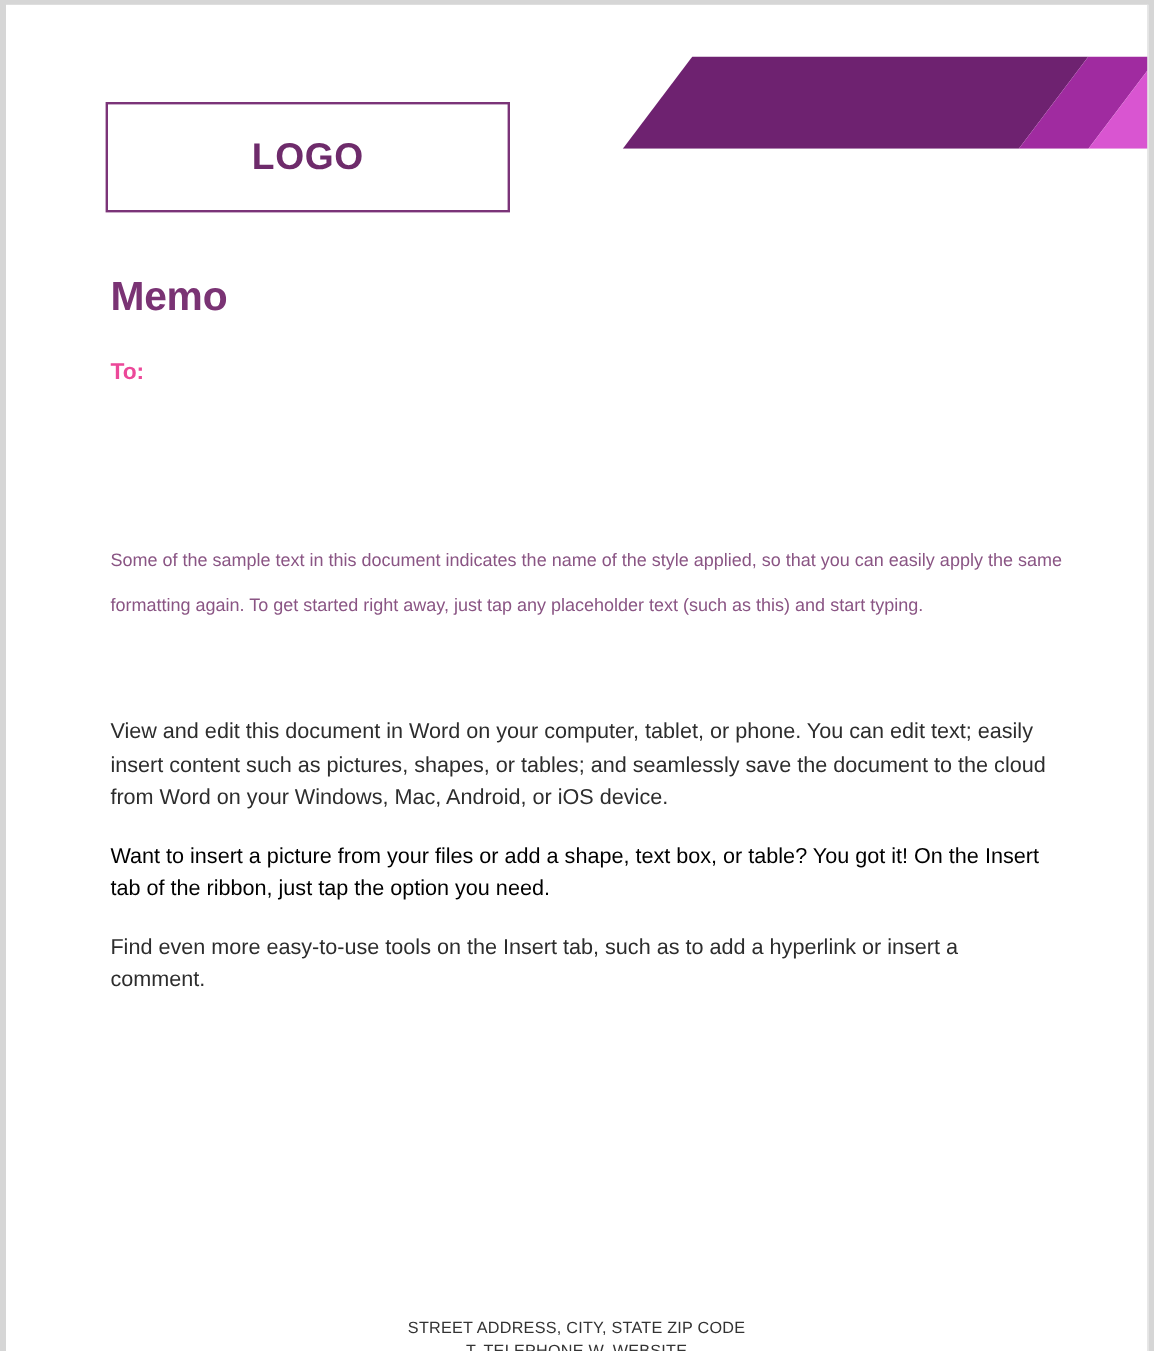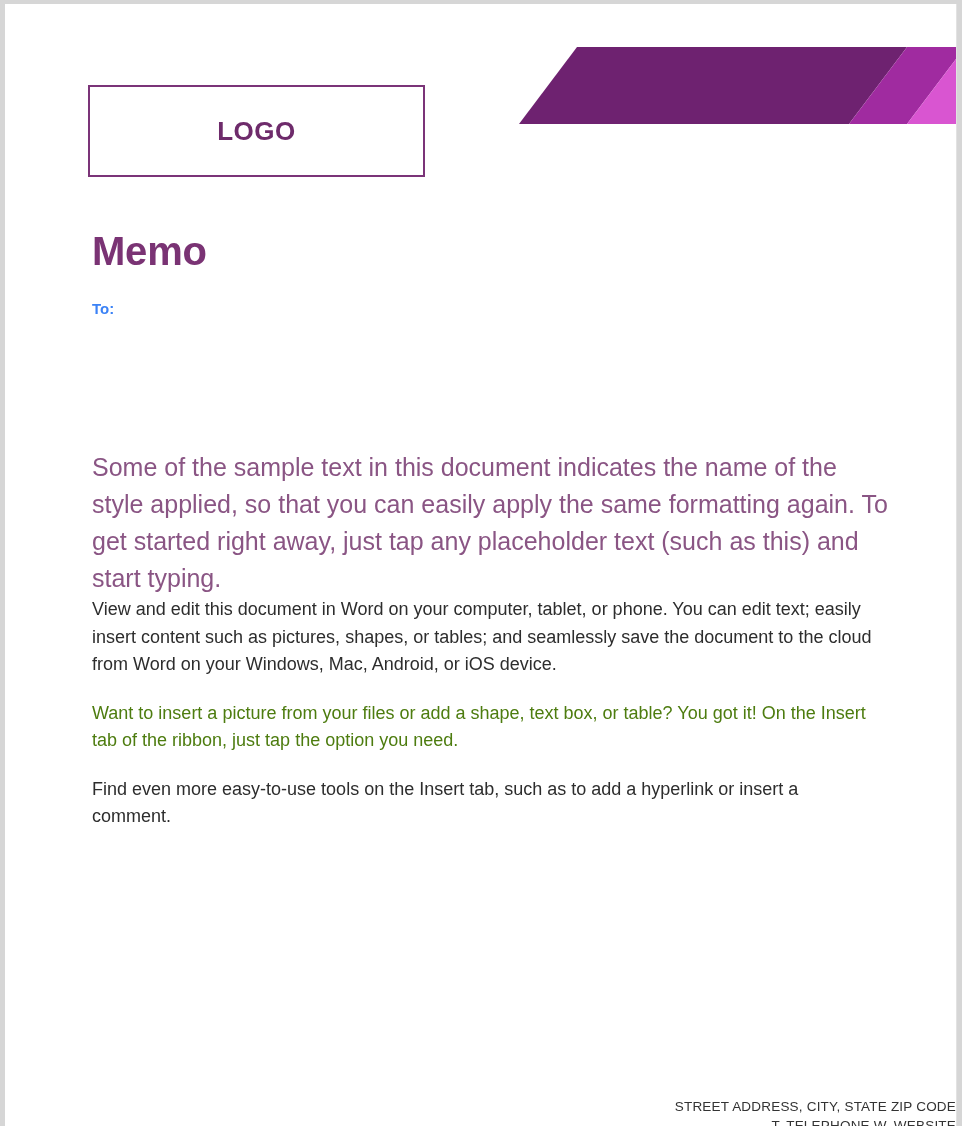--- a/index.html
+++ b/index.html
@@ -60,73 +60,73 @@
     top: 81px;
     width: 333px;
     height: 88px;
     border: 2px solid #7b3478;
     box-sizing: content-box;
     display: flex;
     align-items: center;
     justify-content: center;
   }
   .logo-text {
-    font-size: 26px;
+    font-size: 31px;
     font-weight: bold;
     letter-spacing: 0.5px;
     color: #6e2b6b;
   }
 
   
   .content {
     position: absolute;
     left: 87px;
     top: 0;
     width: 805px;
   }
 
   .memo-title {
     position: absolute;
     top: 225px;
     left: 0;
     margin: 0;
-    font-size: 40px;
+    font-size: 34px;
     line-height: 1.1;
     font-weight: bold;
     color: #7a3374;
     letter-spacing: -0.2px;
   }
 
   .fields {
     position: absolute;
     top: 297px;
     left: 0;
     width: 100%;
   }
   .field-row {
-    font-size: 15px;
+    font-size: 19px;
     line-height: 1;
-    color: #3b82f6;
+    color: #ec4899;
     margin-bottom: 25px;
     white-space: nowrap;
   }
   .field-label {
     font-weight: bold;
   }
   .field-value {
     font-weight: normal;
   }
 
   .intro {
     position: absolute;
     top: 445px;
     left: 0;
     width: 800px;
     margin: 0;
-    font-size: 25px;
+    font-size: 15px;
     line-height: 37px;
     color: #8a5584;
   }
 
   .body-block {
     position: absolute;
     top: 592px;
     left: 0;
     width: 790px;
   }
@@ -145,21 +145,20 @@
     right: 0;
     top: 1093px;
     text-align: center;
   }
   .footer-line {
     font-size: 13.5px;
     line-height: 19px;
     letter-spacing: 0.2px;
     color: #333333;
     white-space: nowrap;
-    text-align: right;
   }
 </style>
 </head>
 <body>
 
 <div class="viewport">
   <div class="page">
 
     <div class="banner">
       <div class="banner-band band-dark" style="background: rgb(110, 34, 112);"></div>
@@ -178,21 +177,21 @@
       <div class="fields">
         <div class="field-row">
           <span class="field-label">To:</span><span class="field-value"></span>
         </div>
       </div>
 
       <p class="intro" style="color: rgb(138, 85, 132);">Some of the sample text in this document indicates the name of the style applied, so that you can easily apply the same formatting again. To get started right away, just tap any placeholder text (such as this) and start typing.</p>
 
       <div class="body-block">
         <p class="body-para" style="color: rgb(45, 45, 45);">View and edit this document in Word on your computer, tablet, or phone. You can edit text; easily insert content such as pictures, shapes, or tables; and seamlessly save the document to the cloud from Word on your Windows, Mac, Android, or iOS device.</p>
-        <p class="body-para" style="color: #4d7c0f;">Want to insert a picture from your files or add a shape, text box, or table? You got it! On the Insert tab of the ribbon, just tap the option you need.</p>
+        <p class="body-para" style="color: #000000;">Want to insert a picture from your files or add a shape, text box, or table? You got it! On the Insert tab of the ribbon, just tap the option you need.</p>
         <p class="body-para" style="color: rgb(45, 45, 45);">Find even more easy-to-use tools on the Insert tab, such as to add a hyperlink or insert a comment.</p>
       </div>
     </div>
 
     <div class="footer">
       <div class="footer-line" style="color: rgb(51, 51, 51);">STREET ADDRESS, CITY, STATE  ZIP CODE</div>
       <div class="footer-line" style="color: rgb(51, 51, 51);">T. TELEPHONE  W. WEBSITE</div>
     </div>
 
   </div>

